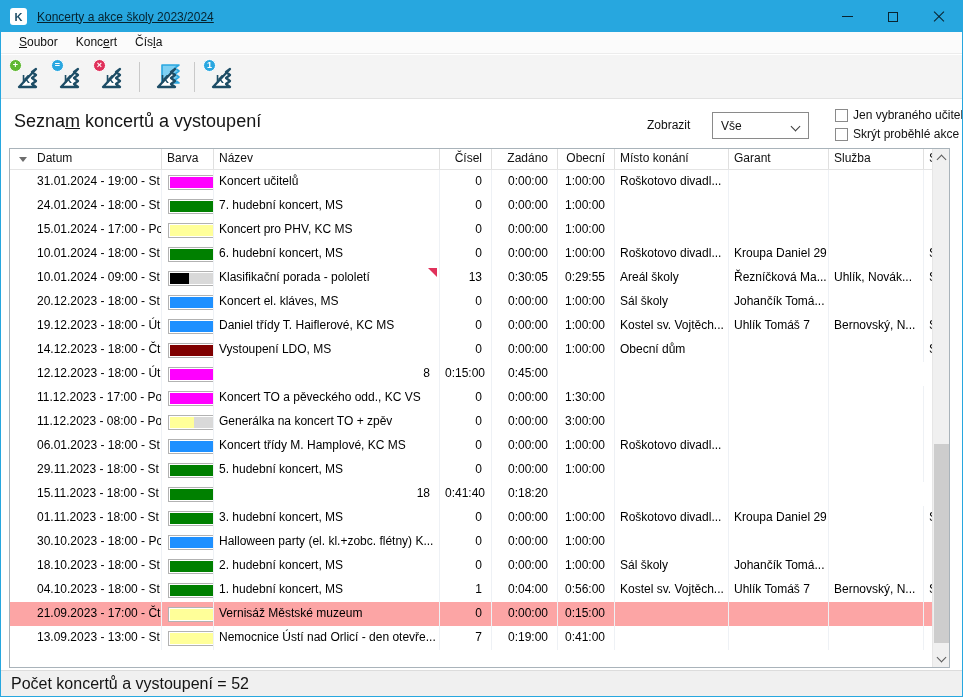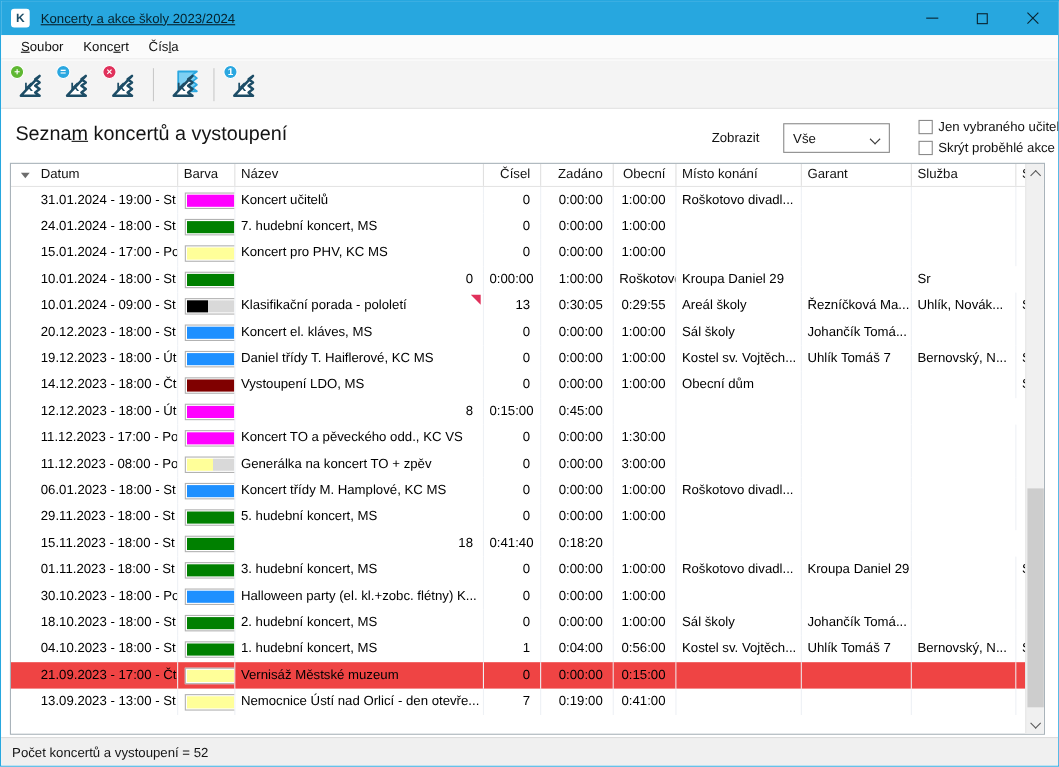--- a/index.html
+++ b/index.html
@@ -63,21 +63,21 @@
   .thead > div { font-size:12px; color:#111; padding:2px 4px 0 5px; border-right:1px solid #e0e0e0;
                  white-space:nowrap; overflow:hidden; position:relative; }
   .thead .h-datum { padding-left:27px; }
   .sort-arrow { position:absolute; left:9px; top:8px; width:0; height:0;
                 border-left:4px solid transparent; border-right:4px solid transparent;
                 border-top:5px solid #6d6d6d; }
   .tbody { position:absolute; left:0; top:21px; right:17px; bottom:0; }
   .row { height:24px; cursor:default; }
   .row > div { font-size:12px; color:#000; padding:4px 4px 0 5px; border-right:1px solid #eef1f5;
                white-space:nowrap; overflow:hidden; position:relative; }
-  .row.selected > div { background:#ef4444; }
+  .row.selected > div { background:#fca5a5; }
   .c-datum { padding-left:27px !important; }
   .c-num { text-align:right; padding-right:9px !important; }
   .swatch { margin-top:1px; margin-left:1px; width:47px; height:15px; border:1px solid #b2b2b2;
             background:#fff; padding:1px; }
   .swatch > div { width:100%; height:100%; }
   .marker { position:absolute; right:2px; top:2px; width:0; height:0;
             border-top:9px solid #e0315b; border-left:9px solid transparent; }
 
   
   .vscroll { position:absolute; right:0; top:0; bottom:0; width:17px; background:#f0f0f0;
@@ -87,21 +87,21 @@
   .sb-up { top:0; } .sb-down { bottom:0; }
   .chev-up { width:7px; height:7px; border-left:1.5px solid #5a5a5a; border-top:1.5px solid #5a5a5a;
              transform:rotate(45deg); margin-top:3px; }
   .chev-down { width:7px; height:7px; border-right:1.5px solid #5a5a5a; border-bottom:1.5px solid #5a5a5a;
              transform:rotate(45deg); margin-bottom:3px; }
   .sb-thumb { position:absolute; left:1px; width:15px; top:295px; height:199px; background:#cdcdcd; }
 
   
   .statusbar { position:absolute; left:0; bottom:0; right:0; height:26px; background:#f0f0f0;
                border-top:1px solid #dcdcdc; display:flex; align-items:center; padding-left:10px; }
-  .status-text { font-size:12px; color:#141414; }
+  .status-text { font-size:16px; color:#141414; }
 
   svg text { font-family:"Liberation Sans", sans-serif; }
 </style>
 </head>
 <body>
 
 <div class="window">
 
   <div class="titlebar">
     <div class="app-icon">K</div>
@@ -252,20 +252,21 @@
             <div class=""></div>
             <div style="border-right:none" class=""></div>
           </div>
           <div class="row grid-row">
             <div class="c-datum">10.01.2024 - 18:00 - St</div>
             <div class="">
               <div class="swatch">
                 <div style="background:#008000"></div>
               </div>
             </div>
+            <div class="">6. hudební koncert, MS</div>
             <div class="c-num">0</div>
             <div class="c-num">0:00:00</div>
             <div class="c-num">1:00:00</div>
             <div class="">Roškotovo divadl...</div>
             <div class="">Kroupa Daniel 29</div>
             <div class=""></div>
             <div style="border-right:none" class="">Sr</div>
           </div>
           <div class="row grid-row">
             <div class="c-datum">10.01.2024 - 09:00 - St</div>

